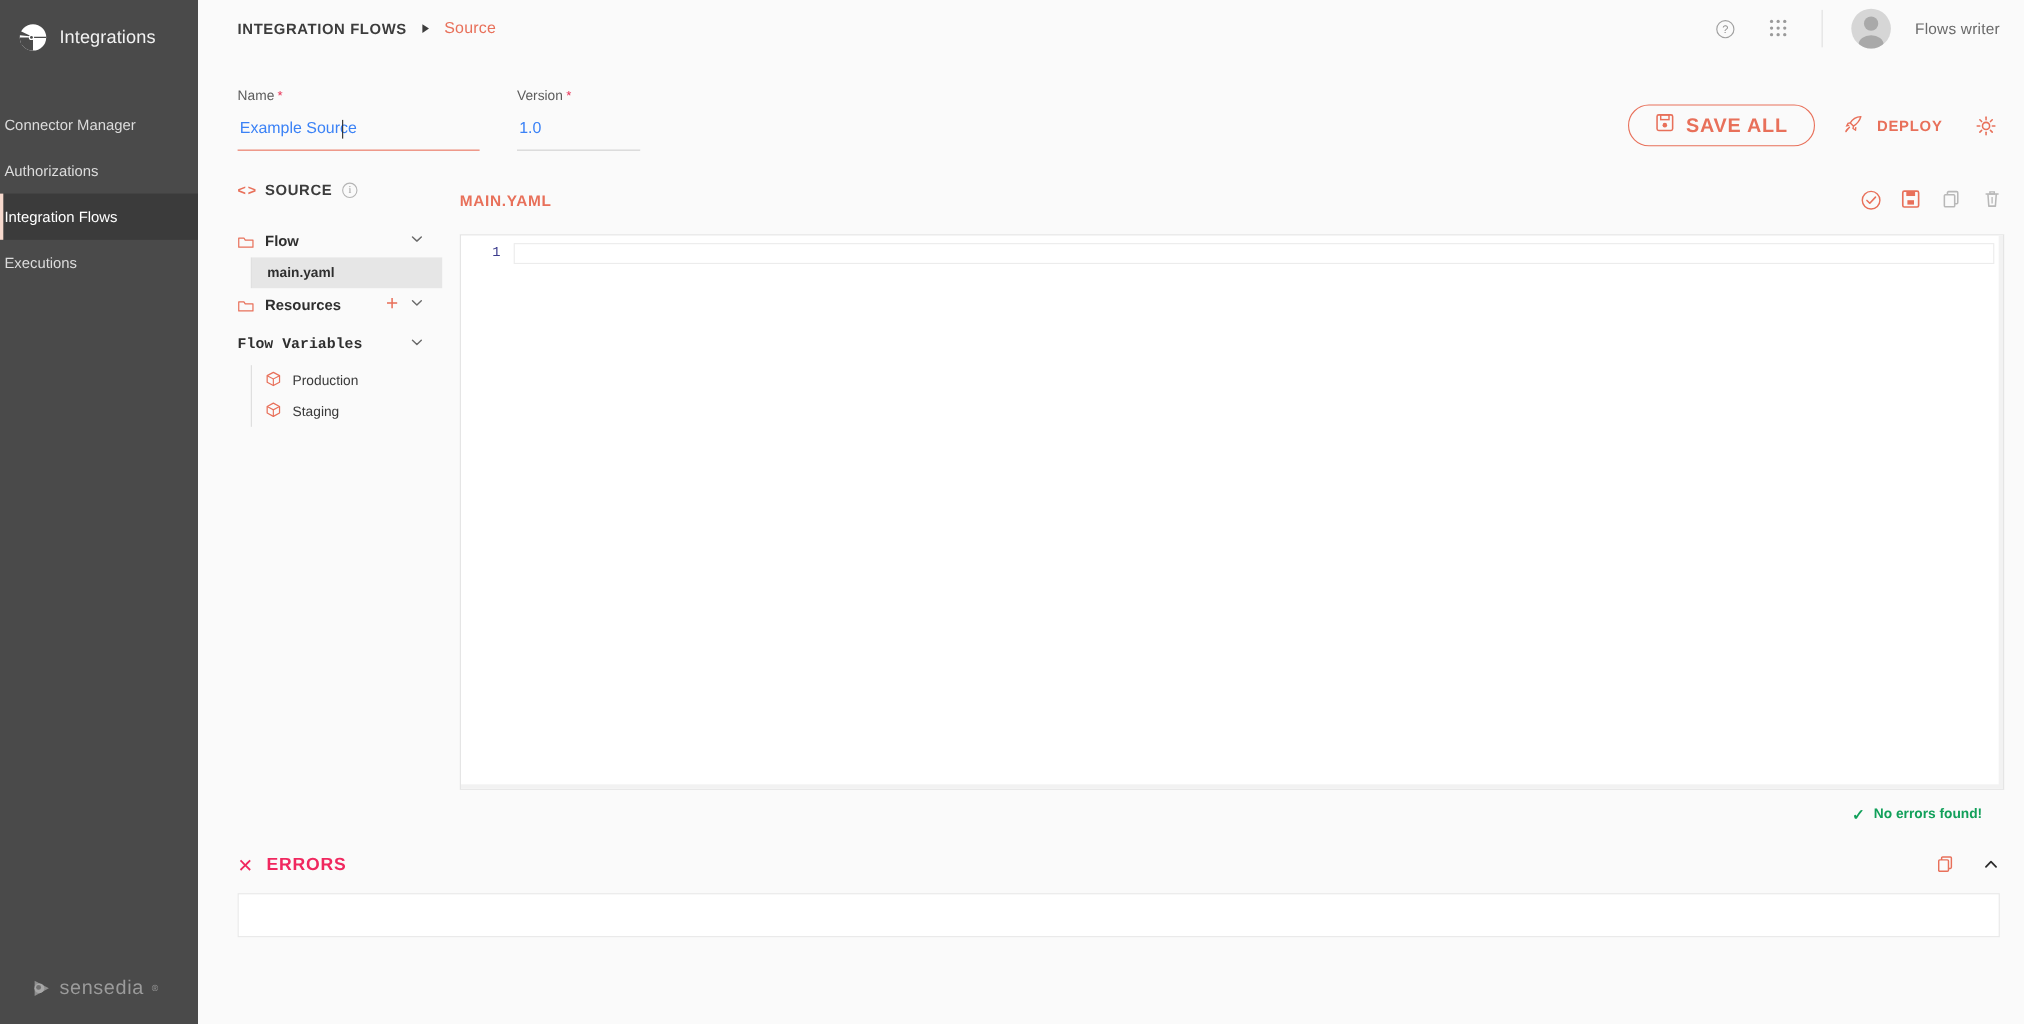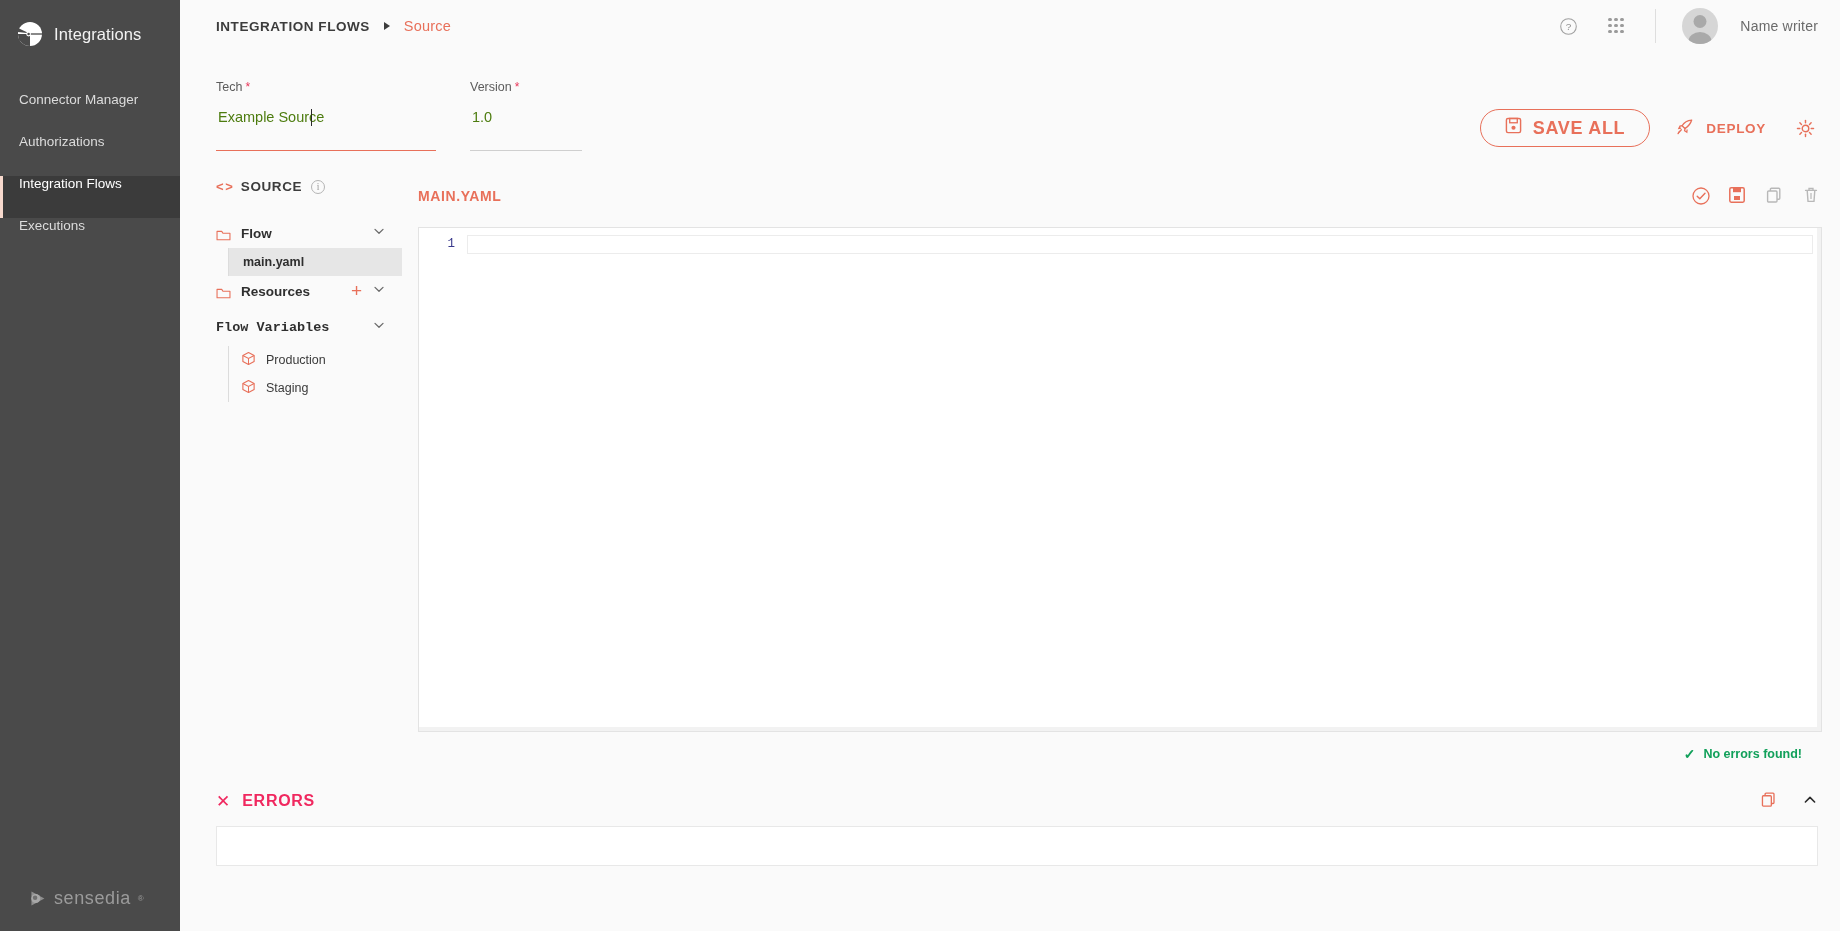--- a/index.html
+++ b/index.html
@@ -22,22 +22,22 @@
   .brand {
     display: flex; align-items: center; gap: 10px;
     padding: 20px 0 22px 16px;
   }
   .brand-logo { width: 28px; height: 28px; flex: 0 0 28px; }
   .brand-name {
     color: #f2f2f2; font-size: 16.5px; letter-spacing: .1px;
   }
   .nav { margin-top: 22px; }
   .nav-item {
-    height: 42px; display: flex; align-items: flex-start;
-    padding-left: 19px;
+    height: 42px; display: flex; align-items: center;
+    padding-left: 4px;
     color: #dcdcdc; font-size: 13.5px;
     cursor: pointer; position: relative;
   }
   .nav-item.active {
     background: #3b3b3b; color: #ffffff;
   }
   .nav-item.active::before {
     content: ""; position: absolute; left: 0; top: 0; bottom: 0;
     width: 3px; background: #f7d9cd;
   }
@@ -115,22 +115,22 @@
   }
   .field { margin-right: 26px; }
   .field-label {
     font-size: 12.5px; color: #5c5c5c; margin-bottom: 14px;
   }
   .req { color: #e8375a; font-size: 12px; margin-left: 3px; }
   .field-input {
     border: none; border-bottom: 1px solid #cfcfcf;
     background: transparent;
     font-family: "Liberation Sans", sans-serif;
-    font-size: 14.5px; color: #4d7c0f;
-    padding: 0 2px 25px 2px; outline: none;
+    font-size: 14.5px; color: #3b82f6;
+    padding: 0 2px 11px 2px; outline: none;
   }
   .field-name { width: 220px; border-bottom: 1.5px solid #e8705a; }
   .field-name-wrap { position: relative; width: 228px; }
   .caret {
     position: absolute; left: 95px; top: 1px;
     width: 1px; height: 17px; background: #2a2a2a;
   }
   .field-version { width: 112px; }
   .actions {
     margin-left: auto; display: flex; align-items: center; gap: 26px;
@@ -341,28 +341,28 @@
               <i></i>
               <i></i>
               <i></i>
               <i></i>
               <i></i>
               <i></i>
           </span>
         </span>
         <span class="vdiv"></span>
         <span class="avatar"></span>
-        <span class="username">Name writer</span>
+        <span class="username">Flows writer</span>
       </div>
     </header>
 
     <div class="formrow">
       <div class="field">
         <div class="field-label">
-          <span>Tech</span><span class="req">*</span>
+          <span>Name</span><span class="req">*</span>
         </div>
         <div class="field-name-wrap">
           <input class="field-input field-name" type="text" value="Example Source" style="">
           <span class="caret"></span>
         </div>
       </div>
 
       <div class="field">
         <div class="field-label">
           <span>Version</span><span class="req">*</span>

